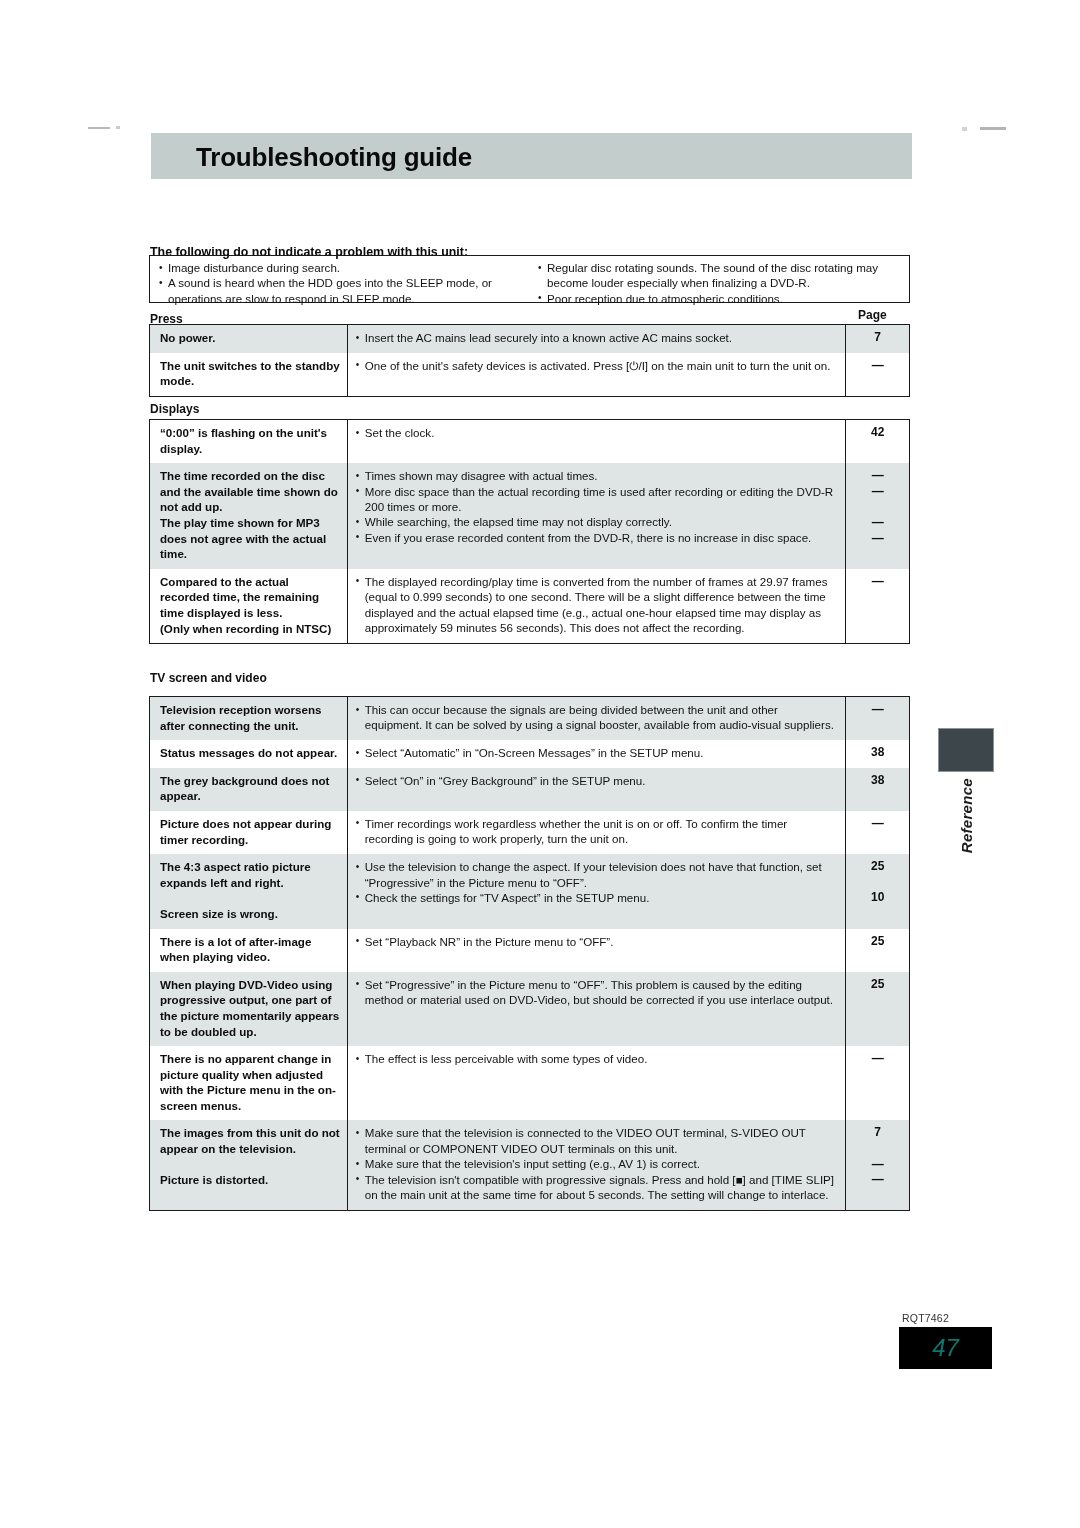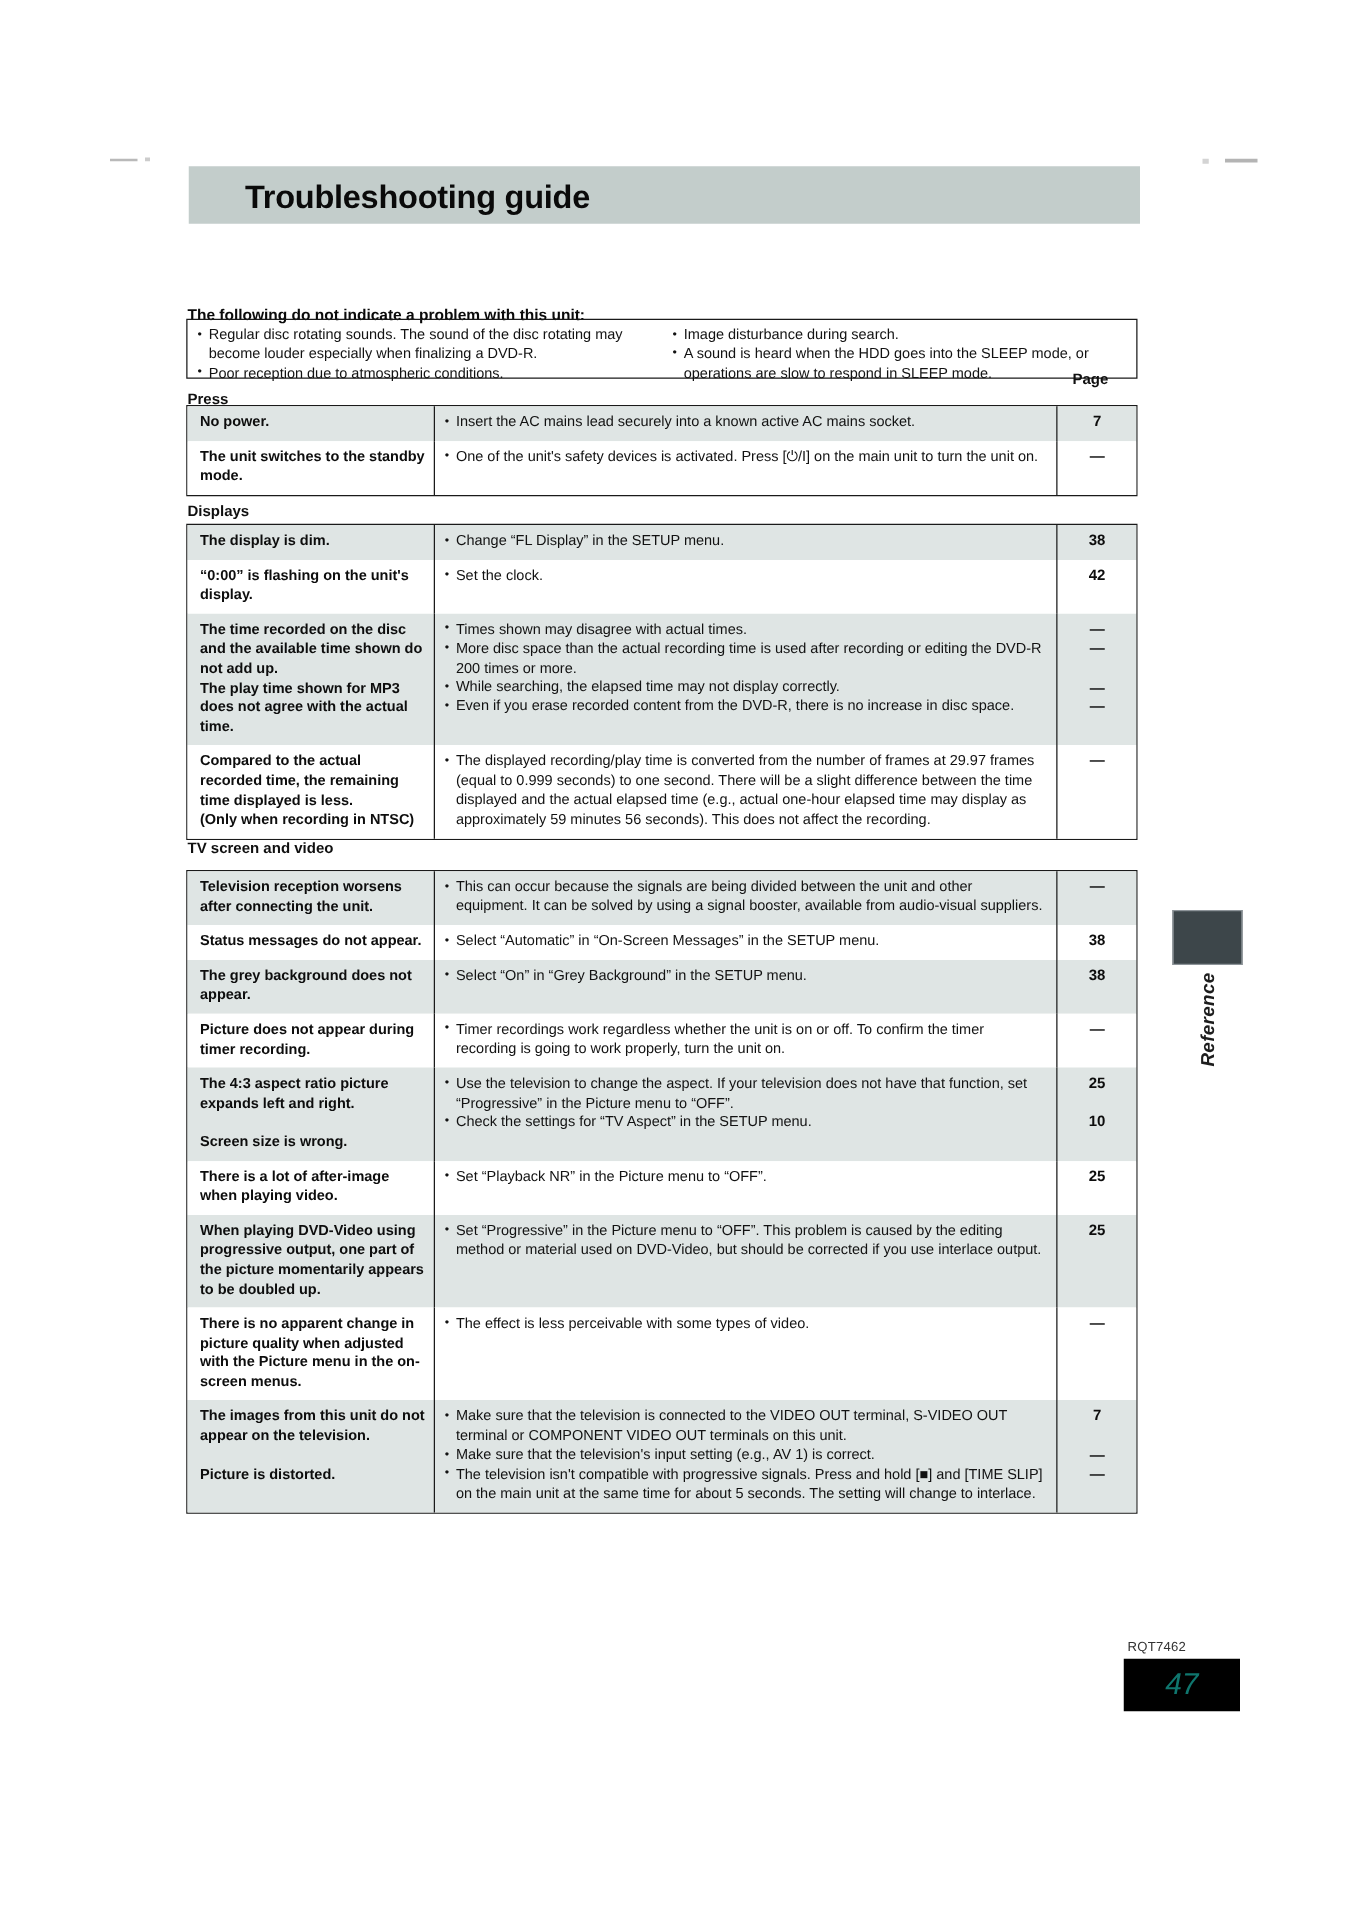--- a/index.html
+++ b/index.html
@@ -257,36 +257,36 @@
   <div class="regmark r3"></div>
   <div class="regmark r4"></div>
 
   <div class="head-bar"></div>
   <div class="head-title">Troubleshooting guide</div>
 
 
   <div class="sub-head sh-notproblem">The following do not indicate a problem with this unit:</div>
 
   <div class="np-box">
+    <div class="np-col right">
+      <ul class="blist">
+        <li>Image disturbance during search.</li>
+        <li>A sound is heard when the HDD goes into the SLEEP mode, or operations are slow to respond in SLEEP mode.</li>
+      </ul>
+    </div>
     <div class="np-col left">
       <ul class="blist">
         <li>Regular disc rotating sounds. The sound of the disc rotating may become louder especially when finalizing a DVD-R.</li>
         <li>Poor reception due to atmospheric conditions.</li>
       </ul>
     </div>
-    <div class="np-col right">
-      <ul class="blist">
-        <li>Image disturbance during search.</li>
-        <li>A sound is heard when the HDD goes into the SLEEP mode, or operations are slow to respond in SLEEP mode.</li>
-      </ul>
-    </div>
   </div>
 
   <div class="sec-label" style="left:150px; top:312px;">Press</div>
-  <div class="page-label" style="top:296px;">Page</div>
+  <div class="page-label" style="top:308px;">Page</div>
 
   <div class="tbl" style="top:324px;">
     <table>
       <colgroup>
           <col class="c-sym">
           <col class="c-rem">
           <col class="c-page">
         </colgroup>
       <tbody>
         <tr class="shade">
@@ -322,33 +322,20 @@
   <div class="sec-label" style="left:150px; top:402px;">Displays</div>
 
   <div class="tbl" style="top:419px;">
     <table>
       <colgroup>
           <col class="c-sym">
           <col class="c-rem">
           <col class="c-page">
         </colgroup>
       <tbody>
-        <tr class="shade">
-          <td class="sym">
-            <span style="display: block;">The display is dim.</span>
-          </td>
-          <td class="rem">
-            <ul class="blist">
-              <li>Change “FL Display” in the SETUP menu.</li>
-            </ul>
-          </td>
-          <td class="pg">
-            <div class="pgline">38</div>
-          </td>
-        </tr>
         <tr class="plain">
           <td class="sym">
             <span style="display: block;">“0:00” is flashing on the unit's display.</span>
           </td>
           <td class="rem">
             <ul class="blist">
               <li>Set the clock.</li>
             </ul>
           </td>
           <td class="pg">

